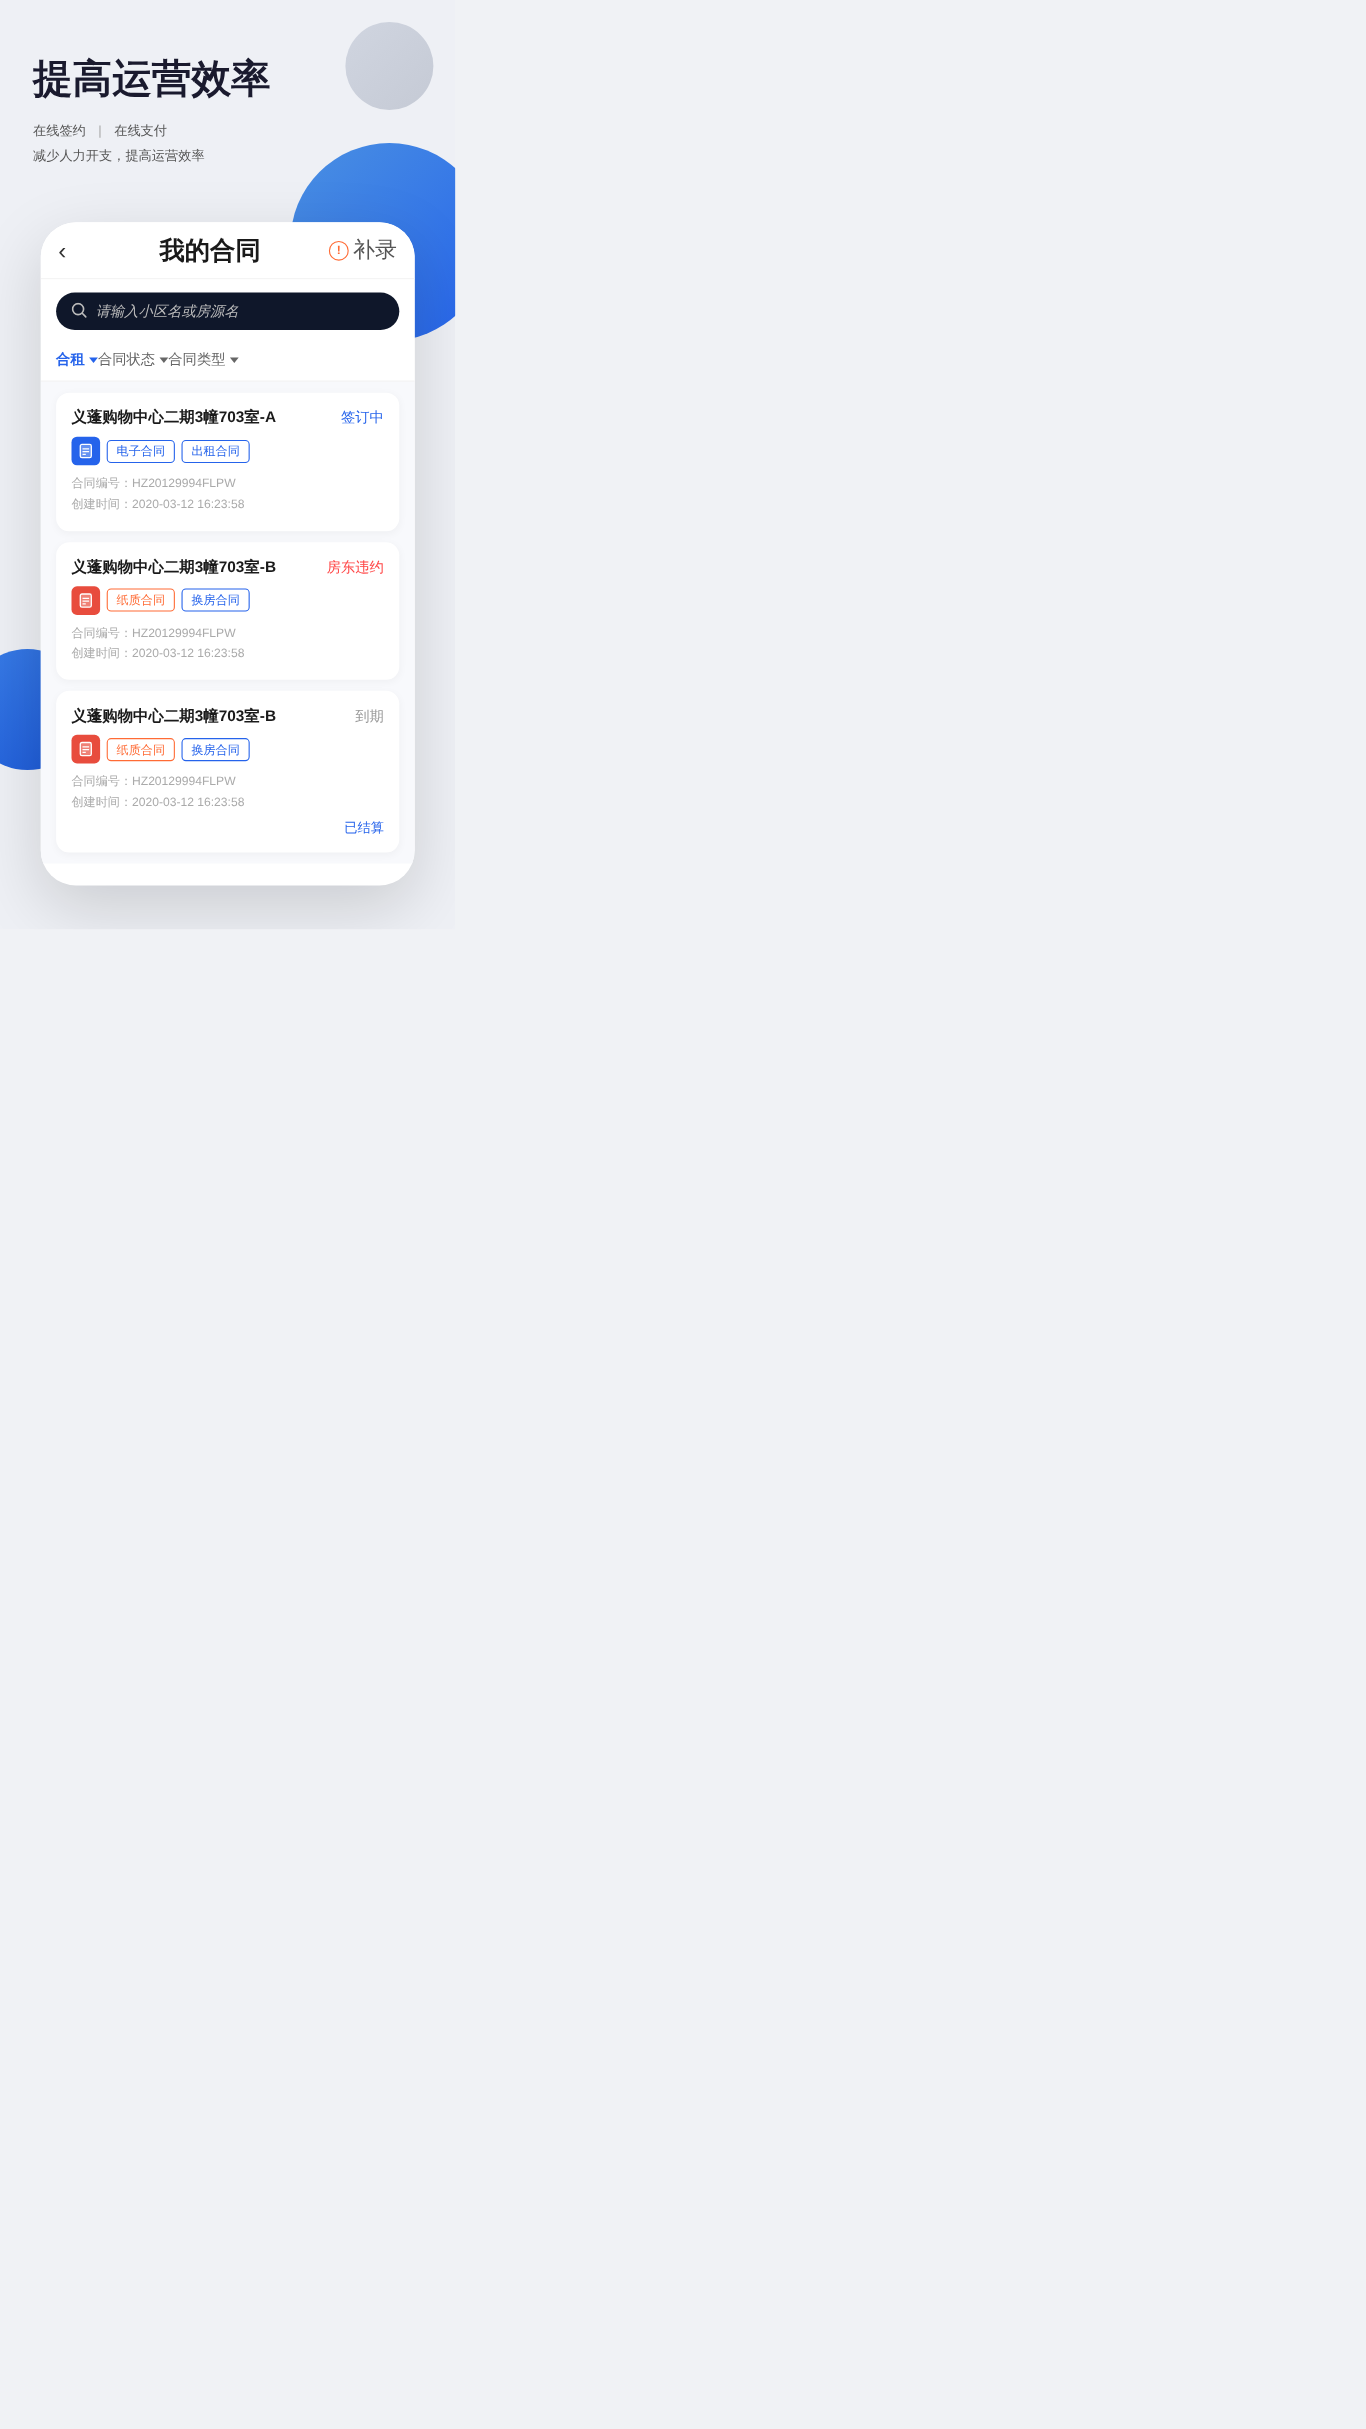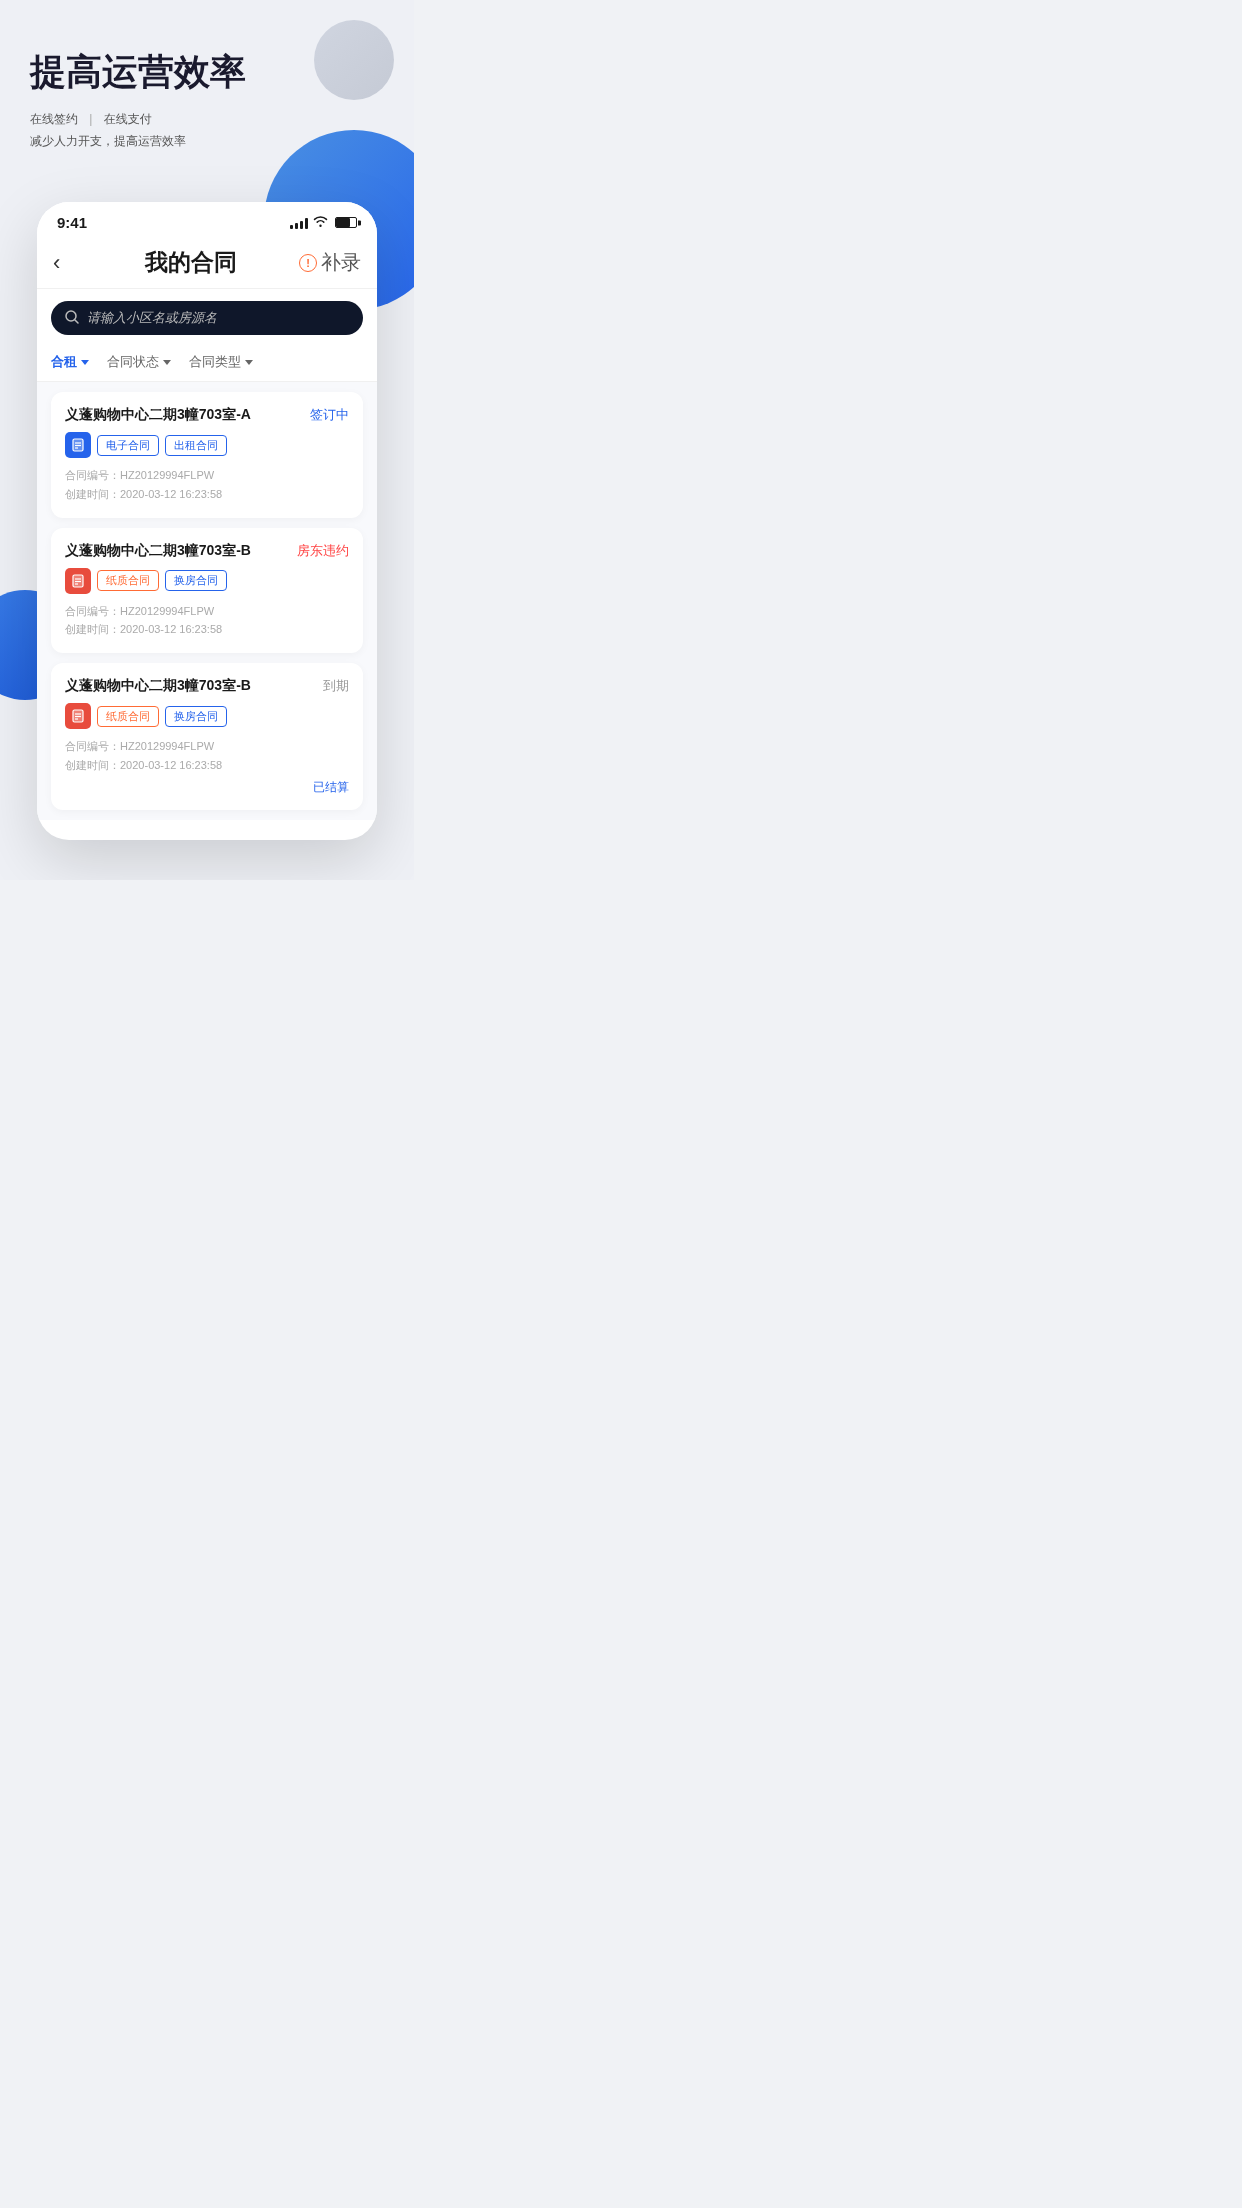--- a/index.html
+++ b/index.html
@@ -235,21 +235,21 @@
 
     .search-placeholder {
       font-size: 13px;
       color: #bbb;
     }
 
     
     .filter-tabs {
       display: flex;
       padding: 10px 14px;
-      gap: 18px;
+      gap: 0;
       background: #fff;
       border-bottom: 1px solid #f0f0f0;
     }
 
     .filter-tab {
       display: flex;
       align-items: center;
       gap: 4px;
       font-size: 13px;
       color: #666;
@@ -391,41 +391,20 @@
         <span>在线签约</span>
         <span class="divider">|</span>
         <span>在线支付</span>
       </div>
       <div>减少人力开支，提高运营效率</div>
     </div>
   </div>
 
   <div class="phone-mockup">
 
-    <div class="status-bar">
-      <span class="status-time">9:41</span>
-      <div class="status-icons">
-        <div class="signal-bars">
-          <div class="signal-bar" style="height:4px"></div>
-          <div class="signal-bar" style="height:6px"></div>
-          <div class="signal-bar" style="height:8px"></div>
-          <div class="signal-bar" style="height:11px"></div>
-        </div>
-        <span class="wifi-icon">
-          <svg width="15" height="12" viewBox="0 0 15 12" fill="none">
-            <path d="M7.5 9.5a1.2 1.2 0 1 1 0 2.4 1.2 1.2 0 0 1 0-2.4z" fill="#1a1a1a"></path>
-            <path d="M4.2 7.1a4.7 4.7 0 0 1 6.6 0" stroke="#1a1a1a" stroke-width="1.5" stroke-linecap="round" fill="none"></path>
-            <path d="M1.5 4.4a8.5 8.5 0 0 1 12 0" stroke="#1a1a1a" stroke-width="1.5" stroke-linecap="round" fill="none"></path>
-          </svg>
-        </span>
-        <div class="battery-icon">
-          <div class="battery-fill"></div>
-        </div>
-      </div>
-    </div>
 
     <div class="nav-bar">
       <span class="nav-back">‹</span>
       <span class="nav-title">我的合同</span>
       <div class="nav-action">
         <div class="nav-action-icon">
           <span>!</span>
         </div>
         <span class="nav-action-text">补录</span>
       </div>

